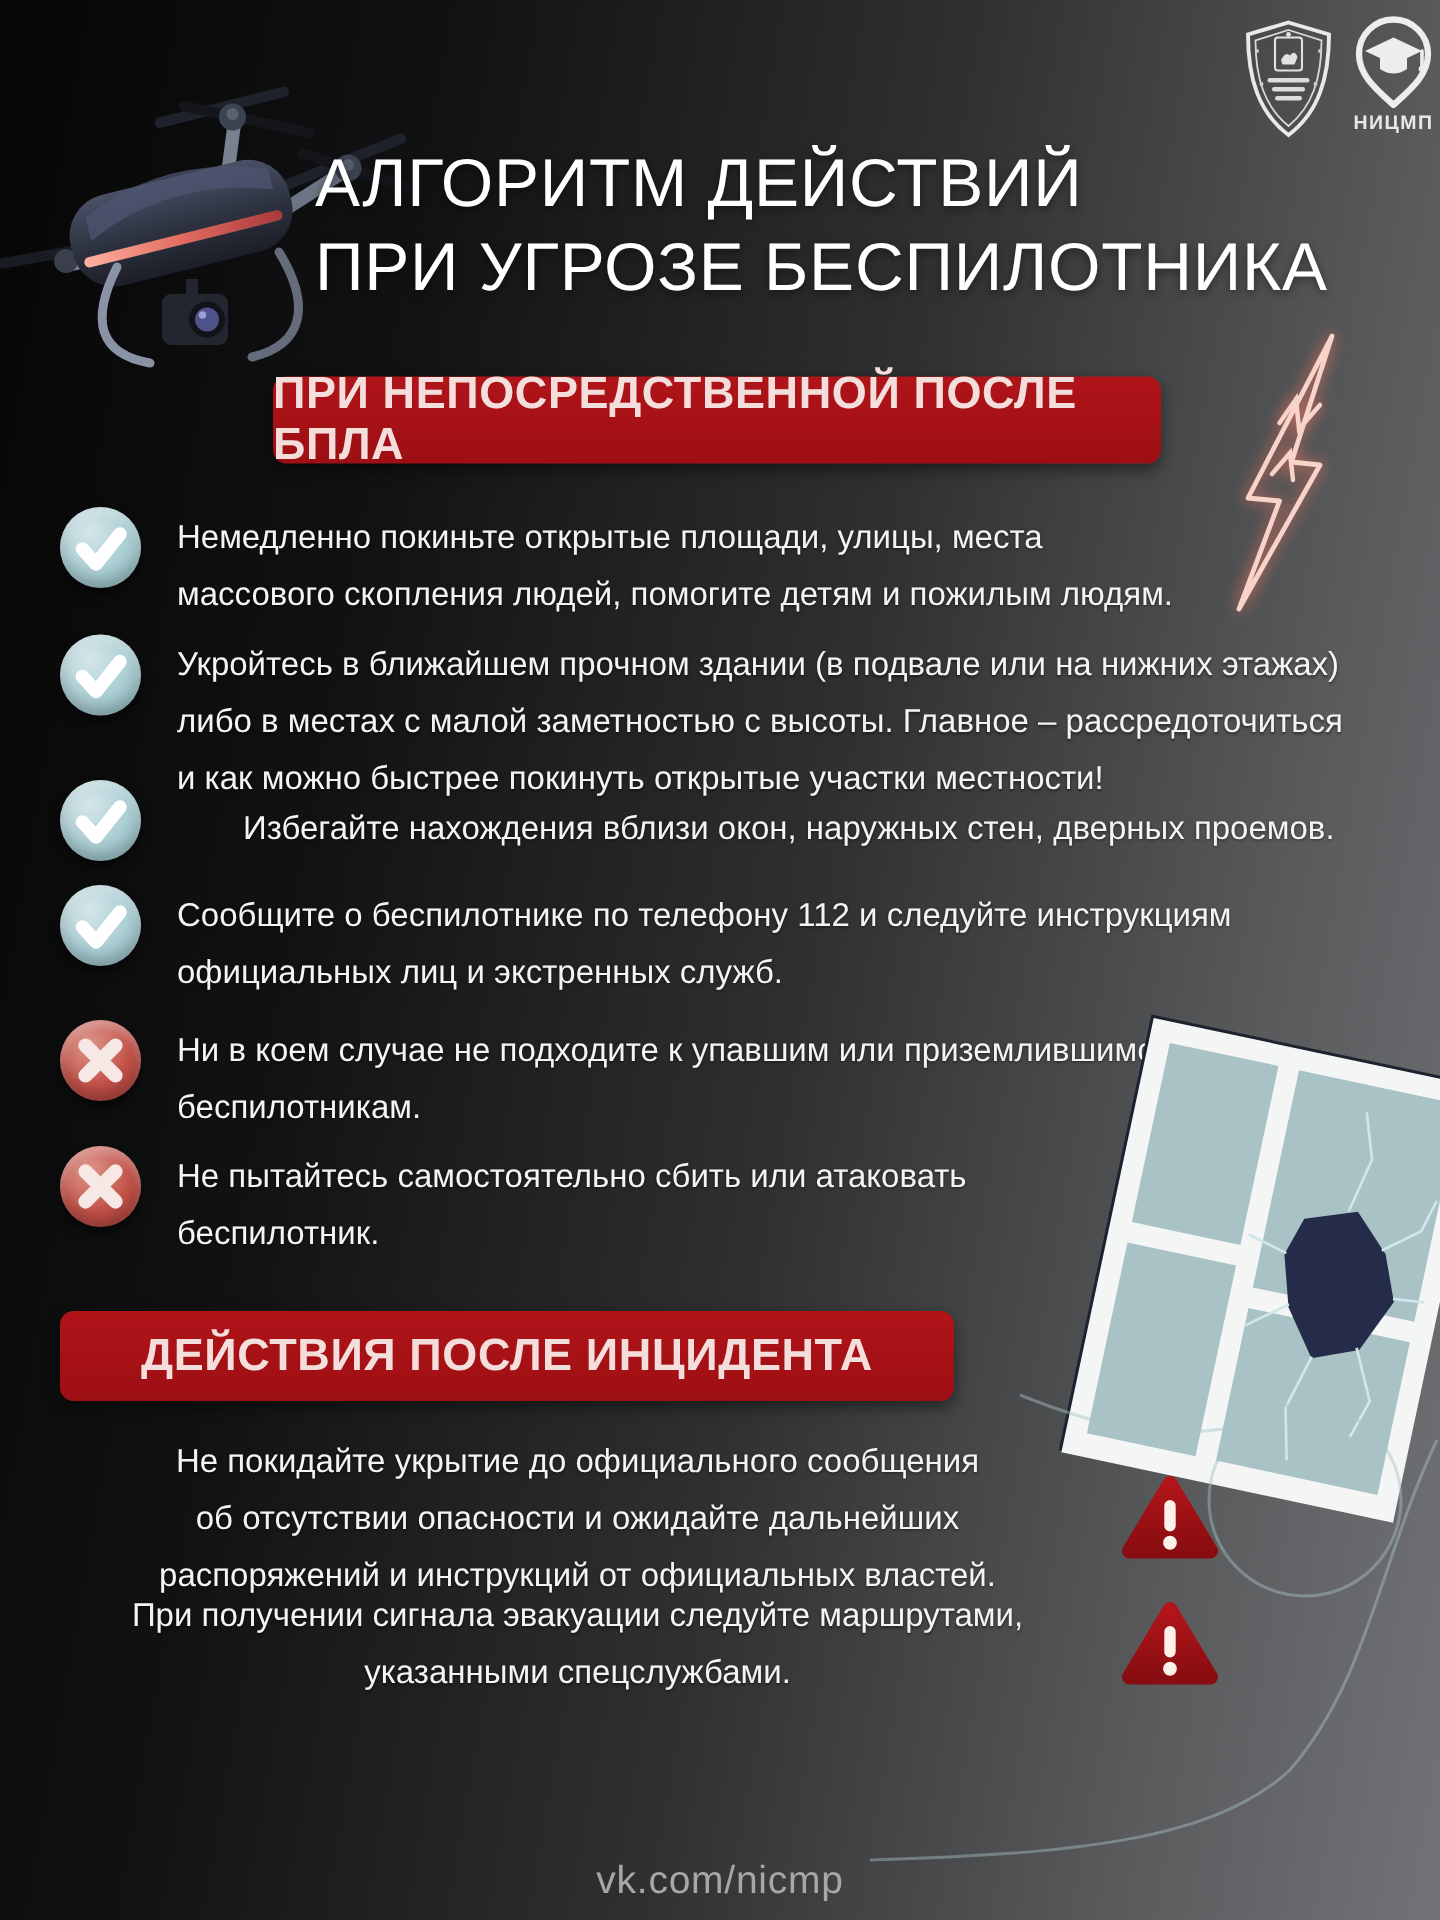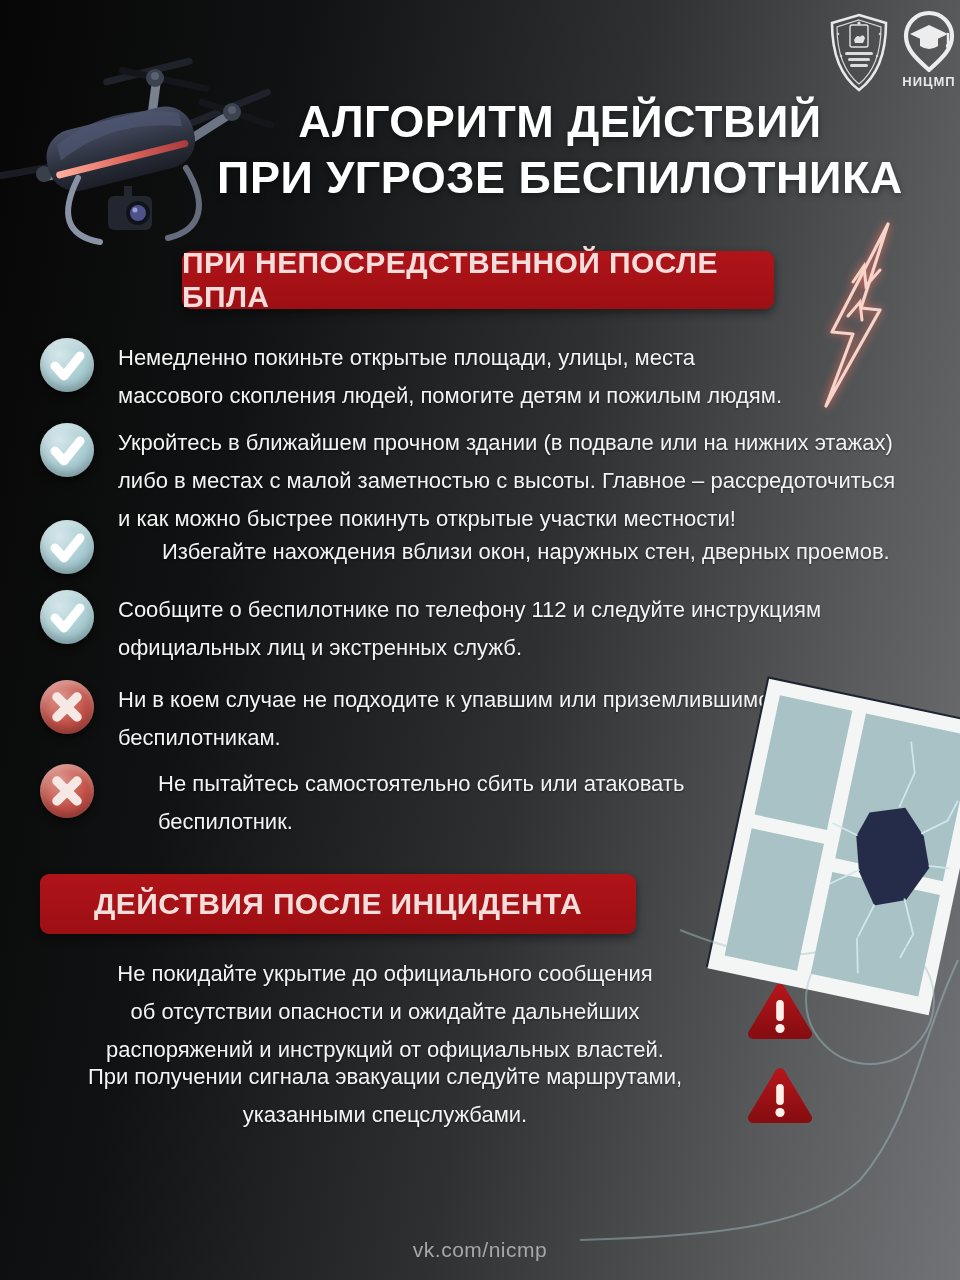--- a/index.html
+++ b/index.html
@@ -4,22 +4,22 @@
 <style>
   html,body{margin:0;padding:0;background:#2a2a2a;}
   .poster{
     position:relative;width:960px;height:1280px;overflow:hidden;
     background:linear-gradient(100deg,#060606 0%,#111213 26%,#2f3031 55%,#595b5d 82%,#717376 100%);
     font-family:"Liberation Sans",sans-serif;-webkit-font-smoothing:antialiased;
   }
   .abs{position:absolute;}
   
   .title{
-    left:210px;top:94px;width:700px;text-align:center;color:#ffffff;
-    font-size:45px;line-height:56px;font-weight:700;letter-spacing:.5px;
+    left:210px;top:94px;width:700px;text-align:left;color:#ffffff;
+    font-size:45px;line-height:56px;font-weight:400;letter-spacing:.5px;
     text-shadow:0 2px 6px rgba(0,0,0,.45);
   }
   
   .banner{
     background:linear-gradient(180deg,#b01419 0%,#9d0f13 100%);
     border-radius:9px;color:#f3dedb;font-weight:700;font-size:30px;
     display:flex;align-items:center;justify-content:center;letter-spacing:.4px;
     box-shadow:0 4px 10px rgba(0,0,0,.45);
   }
   .banner1{left:182px;top:251px;width:592px;height:58px;}
@@ -37,21 +37,21 @@
   }
   .circle svg{position:absolute;left:0;top:0;}
   .c-check{background:radial-gradient(circle at 36% 30%,#d5e6e9 0%,#a9cdd3 55%,#8fb6bd 100%);}
   .c-cross{background:radial-gradient(circle at 36% 30%,#dd968c 0%,#c25148 55%,#a63b37 100%);}
   
   .arow{display:flex;align-items:center;}
   .arow .txt{flex:1;text-align:center;}
   .tri{flex:0 0 64px;margin-left:28px;}
   .footer{
     left:0;top:1238px;width:960px;text-align:center;color:#a7a7a7;
-    font-size:21px;letter-spacing:.5px;
+    font-size:26px;letter-spacing:.5px;
   }
   .nicmp-label{
     position:absolute;left:-8px;top:64px;width:78px;text-align:center;
     color:#e8e8e8;font-size:13px;font-weight:700;letter-spacing:1px;
   }
 </style>
 </head>
 <body>
 
 <div class="poster">
@@ -198,21 +198,21 @@
   <div class="abs row" style="left:40px;top:680px;width:880px;">
     <div class="circle c-cross">
       <svg width="54" height="54">
           <path d="M17 17 L37 37 M37 17 L17 37" stroke="#f6e9e5" stroke-width="9.5" stroke-linecap="round"></path>
         </svg>
     </div>
     <div class="txt">Ни в коем случае не подходите к упавшим или приземлившимся
 беспилотникам.</div>
   </div>
 
-  <div class="abs row" style="left:40px;top:764px;width:880px;gap:40px;">
+  <div class="abs row" style="left:40px;top:764px;width:880px;">
     <div class="circle c-cross">
       <svg width="54" height="54">
           <path d="M17 17 L37 37 M37 17 L17 37" stroke="#f6e9e5" stroke-width="9.5" stroke-linecap="round"></path>
         </svg>
     </div>
     <div class="txt">Не пытайтесь самостоятельно сбить или атаковать
 беспилотник.</div>
   </div>
 
   <svg class="abs" style="left:763px;top:680px;transform:rotate(12deg);transform-origin:20px 20px;" width="230" height="300" viewBox="0 0 230 300">

